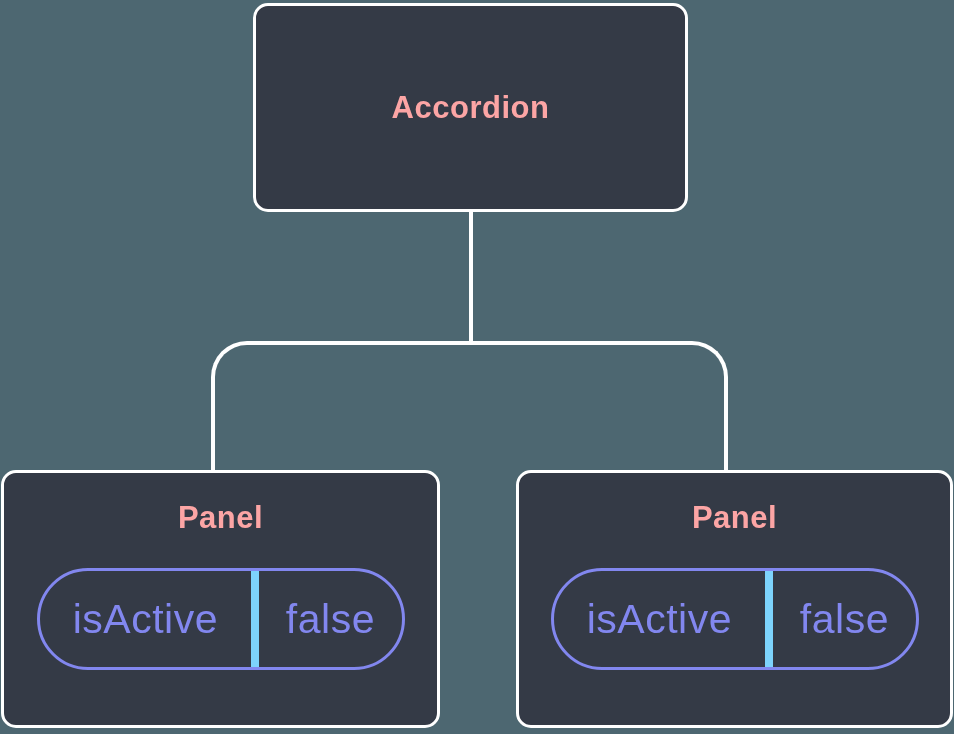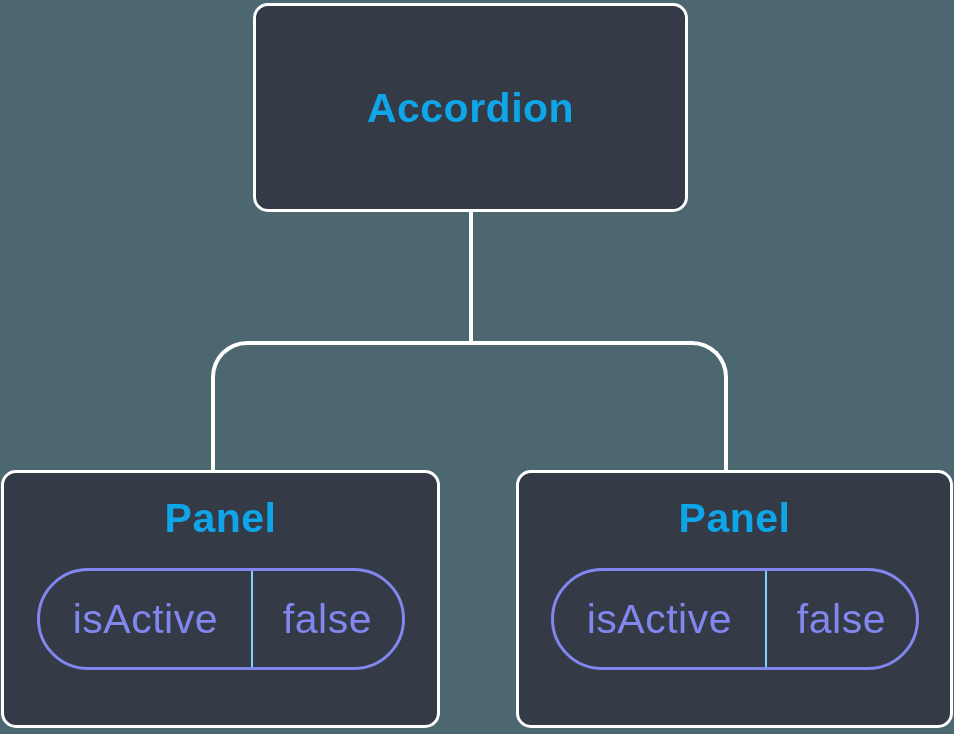--- a/index.html
+++ b/index.html
@@ -29,22 +29,22 @@
   .node-root {
     left: 253px;
     top: 3px;
     width: 435px;
     height: 209px;
     display: flex;
     align-items: center;
     justify-content: center;
   }
   .node-title {
-    color: #0ea5e9;
-    font-size: 41px;
+    color: #fca5a5;
+    font-size: 31px;
     font-weight: 600;
     letter-spacing: 0.5px;
     line-height: 48px;
   }
   .node-panel {
     top: 470px;
     width: 439px;
     height: 258px;
     display: flex;
     flex-direction: column;
@@ -70,21 +70,21 @@
     display: flex;
     align-items: center;
     justify-content: center;
     color: #8287ef;
     font-size: 41px;
     font-weight: 400;
     letter-spacing: 0.5px;
   }
   .state-cell.name {
     flex: 0 0 58.5%;
-    border-right: 2px solid #7dd3fc;
+    border-right: 8px solid #7dd3fc;
   }
   .state-cell.value {
     flex: 1 1 auto;
   }
   
   .connector-stem {
     position: absolute;
     left: 469px;
     top: 210px;
     width: 4px;

